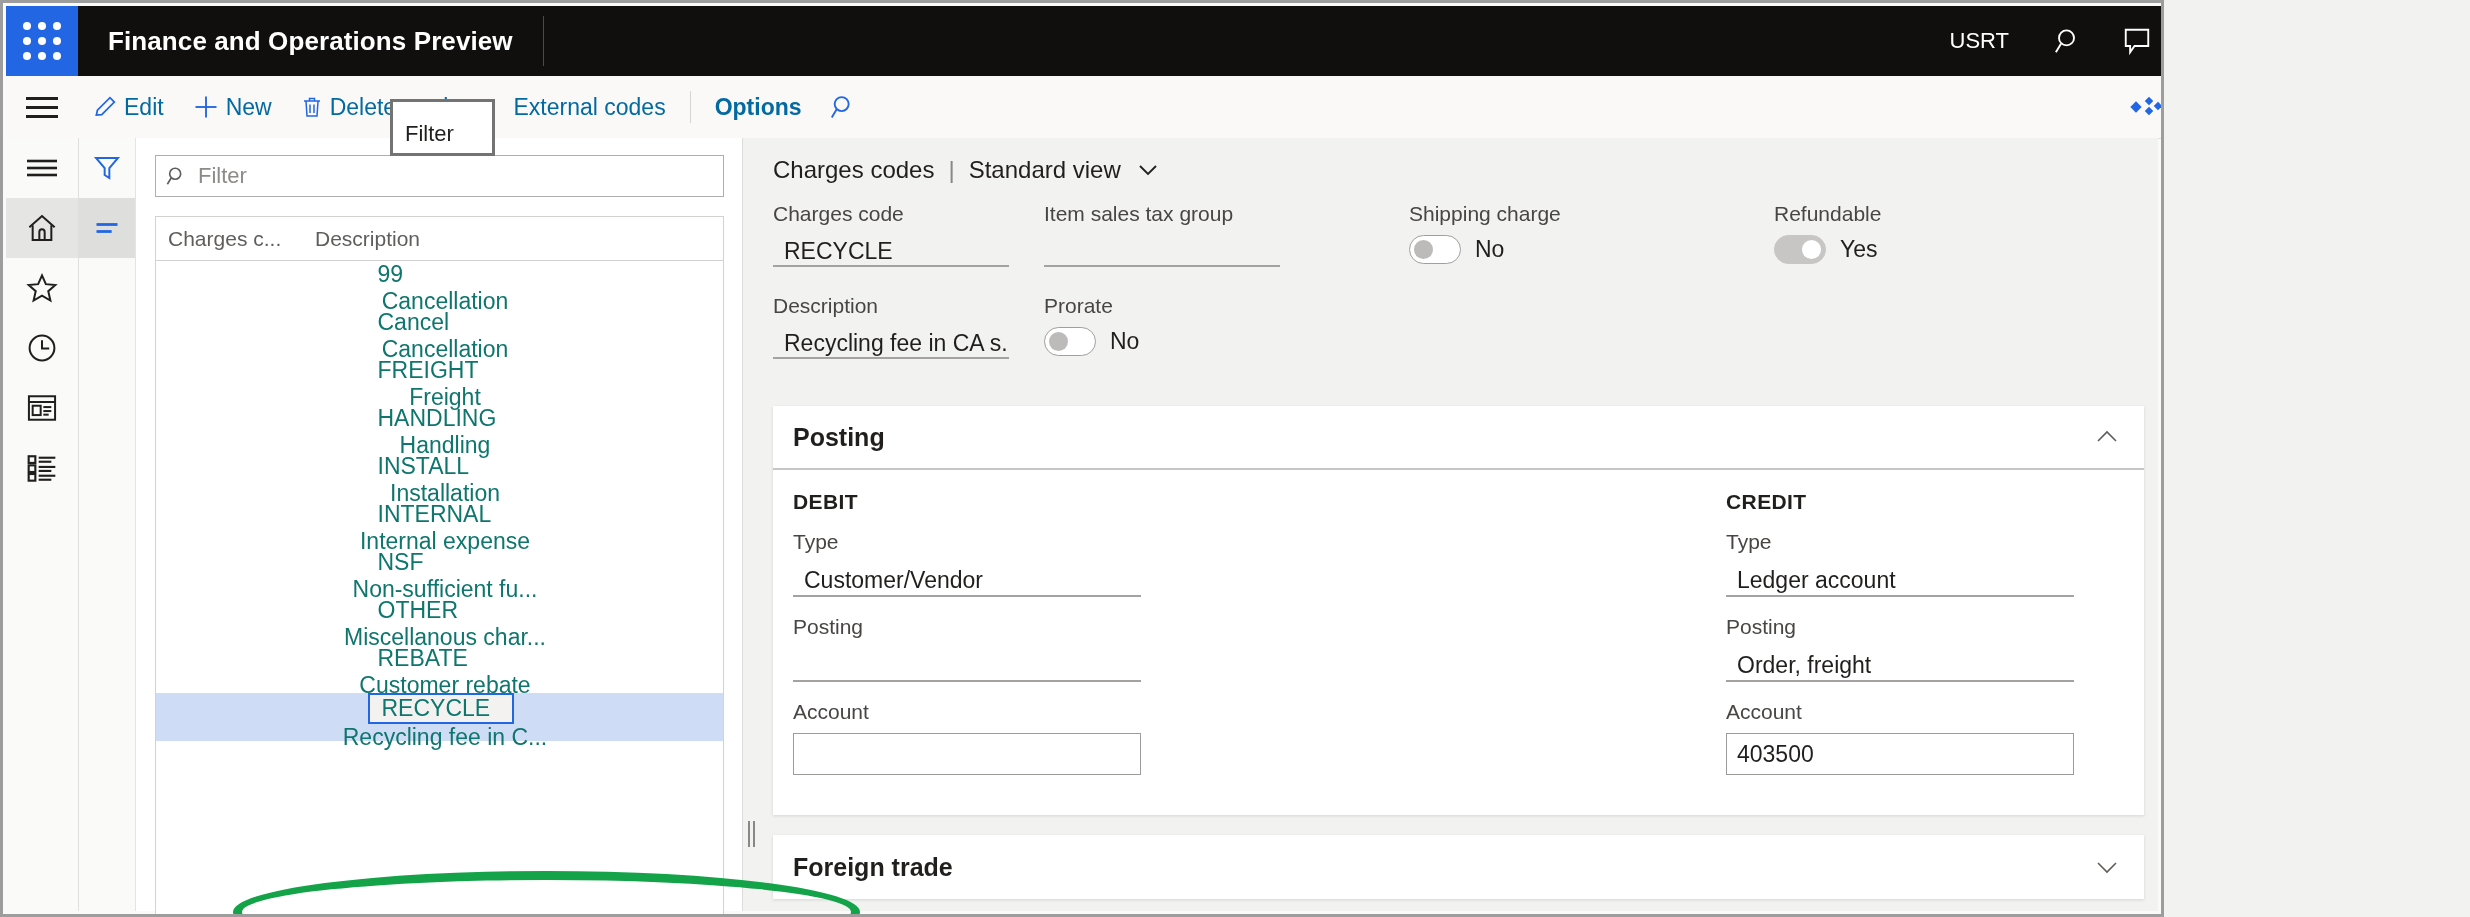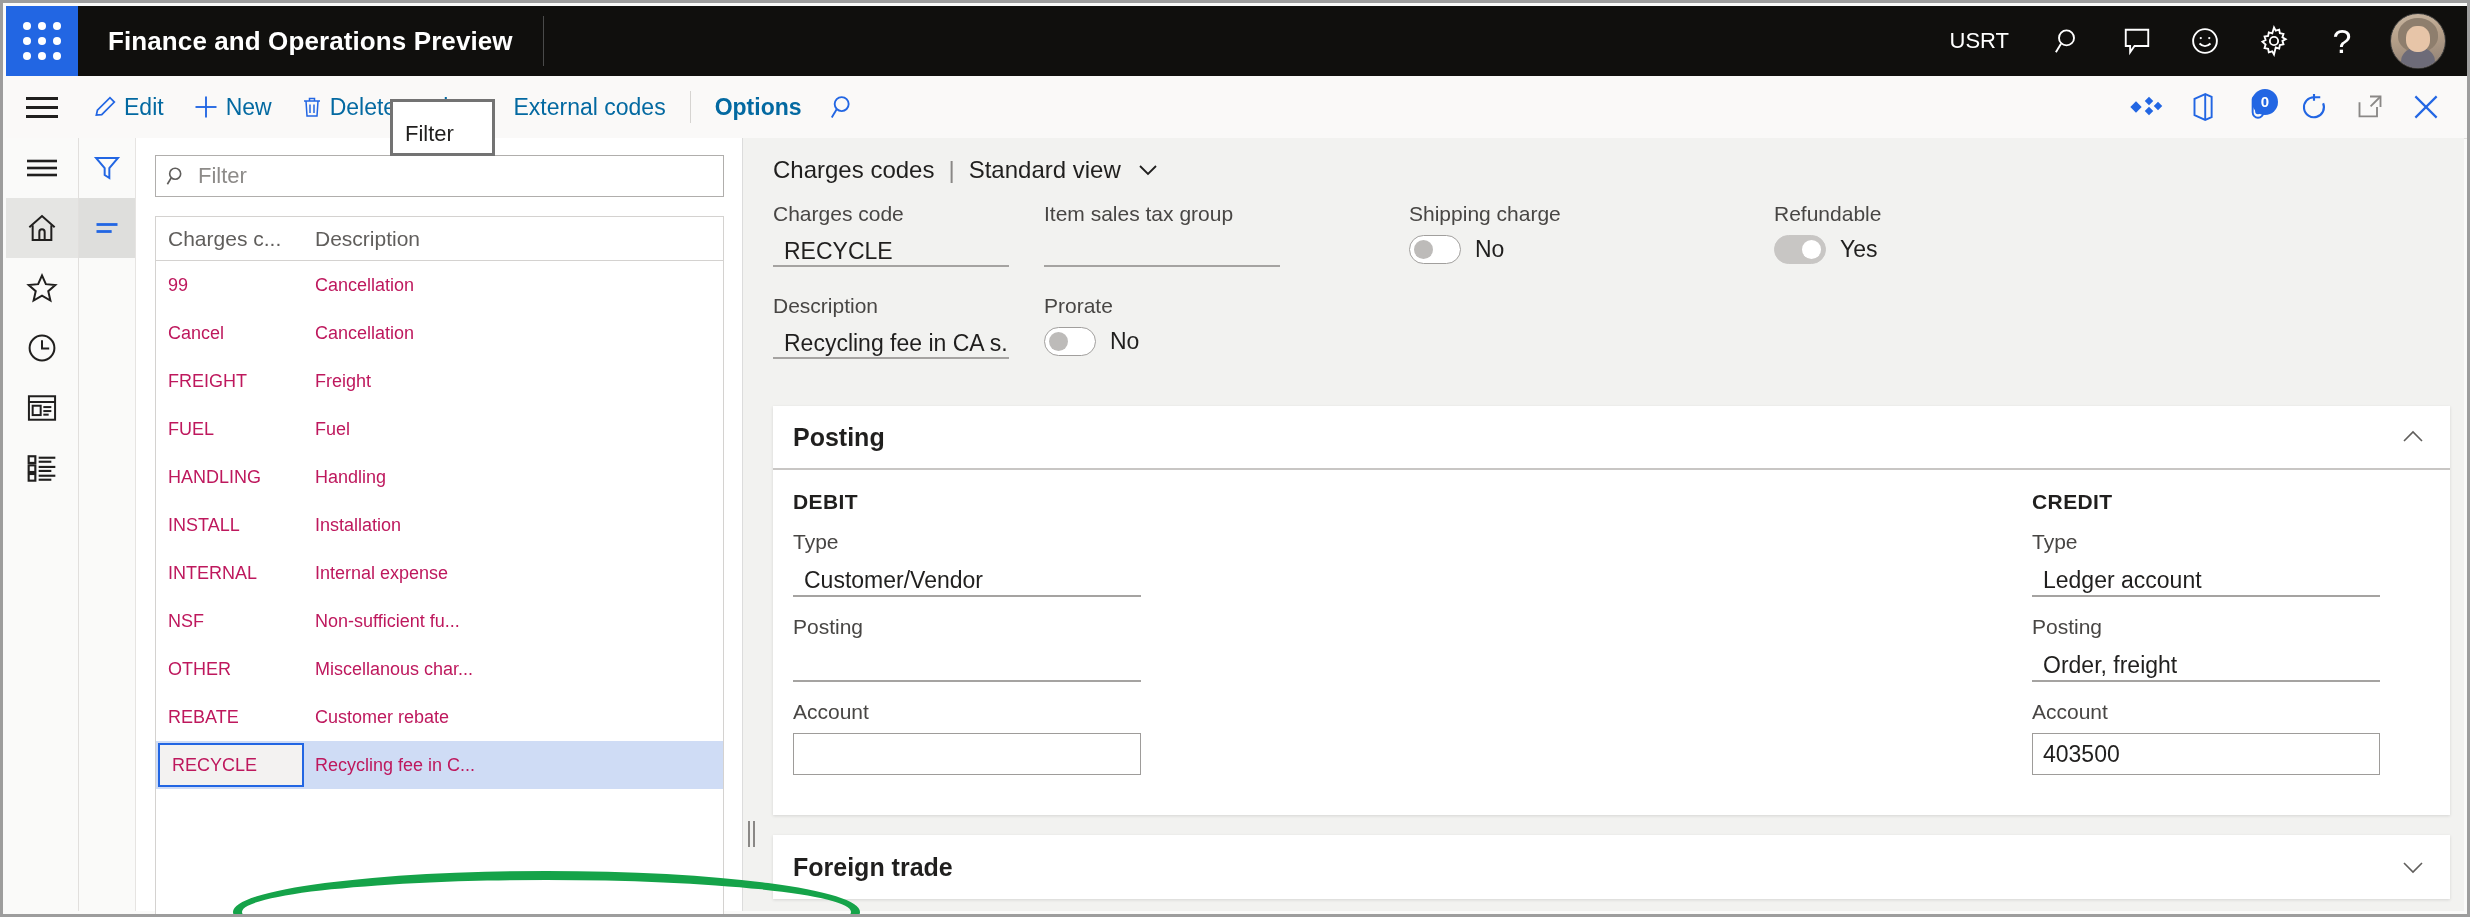--- a/index.html
+++ b/index.html
@@ -11,21 +11,21 @@
     width: 2470px;
     height: 917px;
     font-family: "Liberation Sans", sans-serif;
     overflow: hidden;
     position: relative;
     -webkit-font-smoothing: antialiased;
   }
   .app {
     position: absolute;
     left: 0; top: 0;
-    width: 2470px;
+    width: 2164px;
     height: 917px;
     background: #fafaf9;
     box-sizing: border-box;
     border: 3px solid #9d9d9d;
     overflow: hidden;
   }
 
   
   .topbar {
     position: absolute;
@@ -280,22 +280,23 @@
     border-bottom: 1px solid #d4d2d0;
     font-size: 21px;
     color: #605e5c;
   }
   .cell-code { width: 148px; padding-left: 12px; box-sizing: border-box; }
   .cell-desc { flex: 1 1 auto; padding-left: 11px; box-sizing: border-box; }
   .grid-row {
     display: flex;
     height: 48px;
     align-items: center;
-    font-size: 18px;
-    color: #be185d;
+    font-size: 23px;
+    color: #0f766e;
+    flex-direction: column;
   }
   .grid-row.selected { background: #cfdcf5; }
   .grid-row.selected .cell-code {
     background: #f3f2f1;
     border: 2px solid #2266e3;
     height: 44px;
     display: flex;
     align-items: center;
     box-sizing: border-box;
     margin-left: 2px;
@@ -703,24 +704,20 @@
             </div>
             <div class="grid-row">
               <div class="cell-code">Cancel</div>
               <div class="cell-desc">Cancellation</div>
             </div>
             <div class="grid-row">
               <div class="cell-code">FREIGHT</div>
               <div class="cell-desc">Freight</div>
             </div>
             <div class="grid-row">
-              <div class="cell-code">FUEL</div>
-              <div class="cell-desc">Fuel</div>
-            </div>
-            <div class="grid-row">
               <div class="cell-code">HANDLING</div>
               <div class="cell-desc">Handling</div>
             </div>
             <div class="grid-row">
               <div class="cell-code">INSTALL</div>
               <div class="cell-desc">Installation</div>
             </div>
             <div class="grid-row">
               <div class="cell-code">INTERNAL</div>
               <div class="cell-desc">Internal expense</div>

